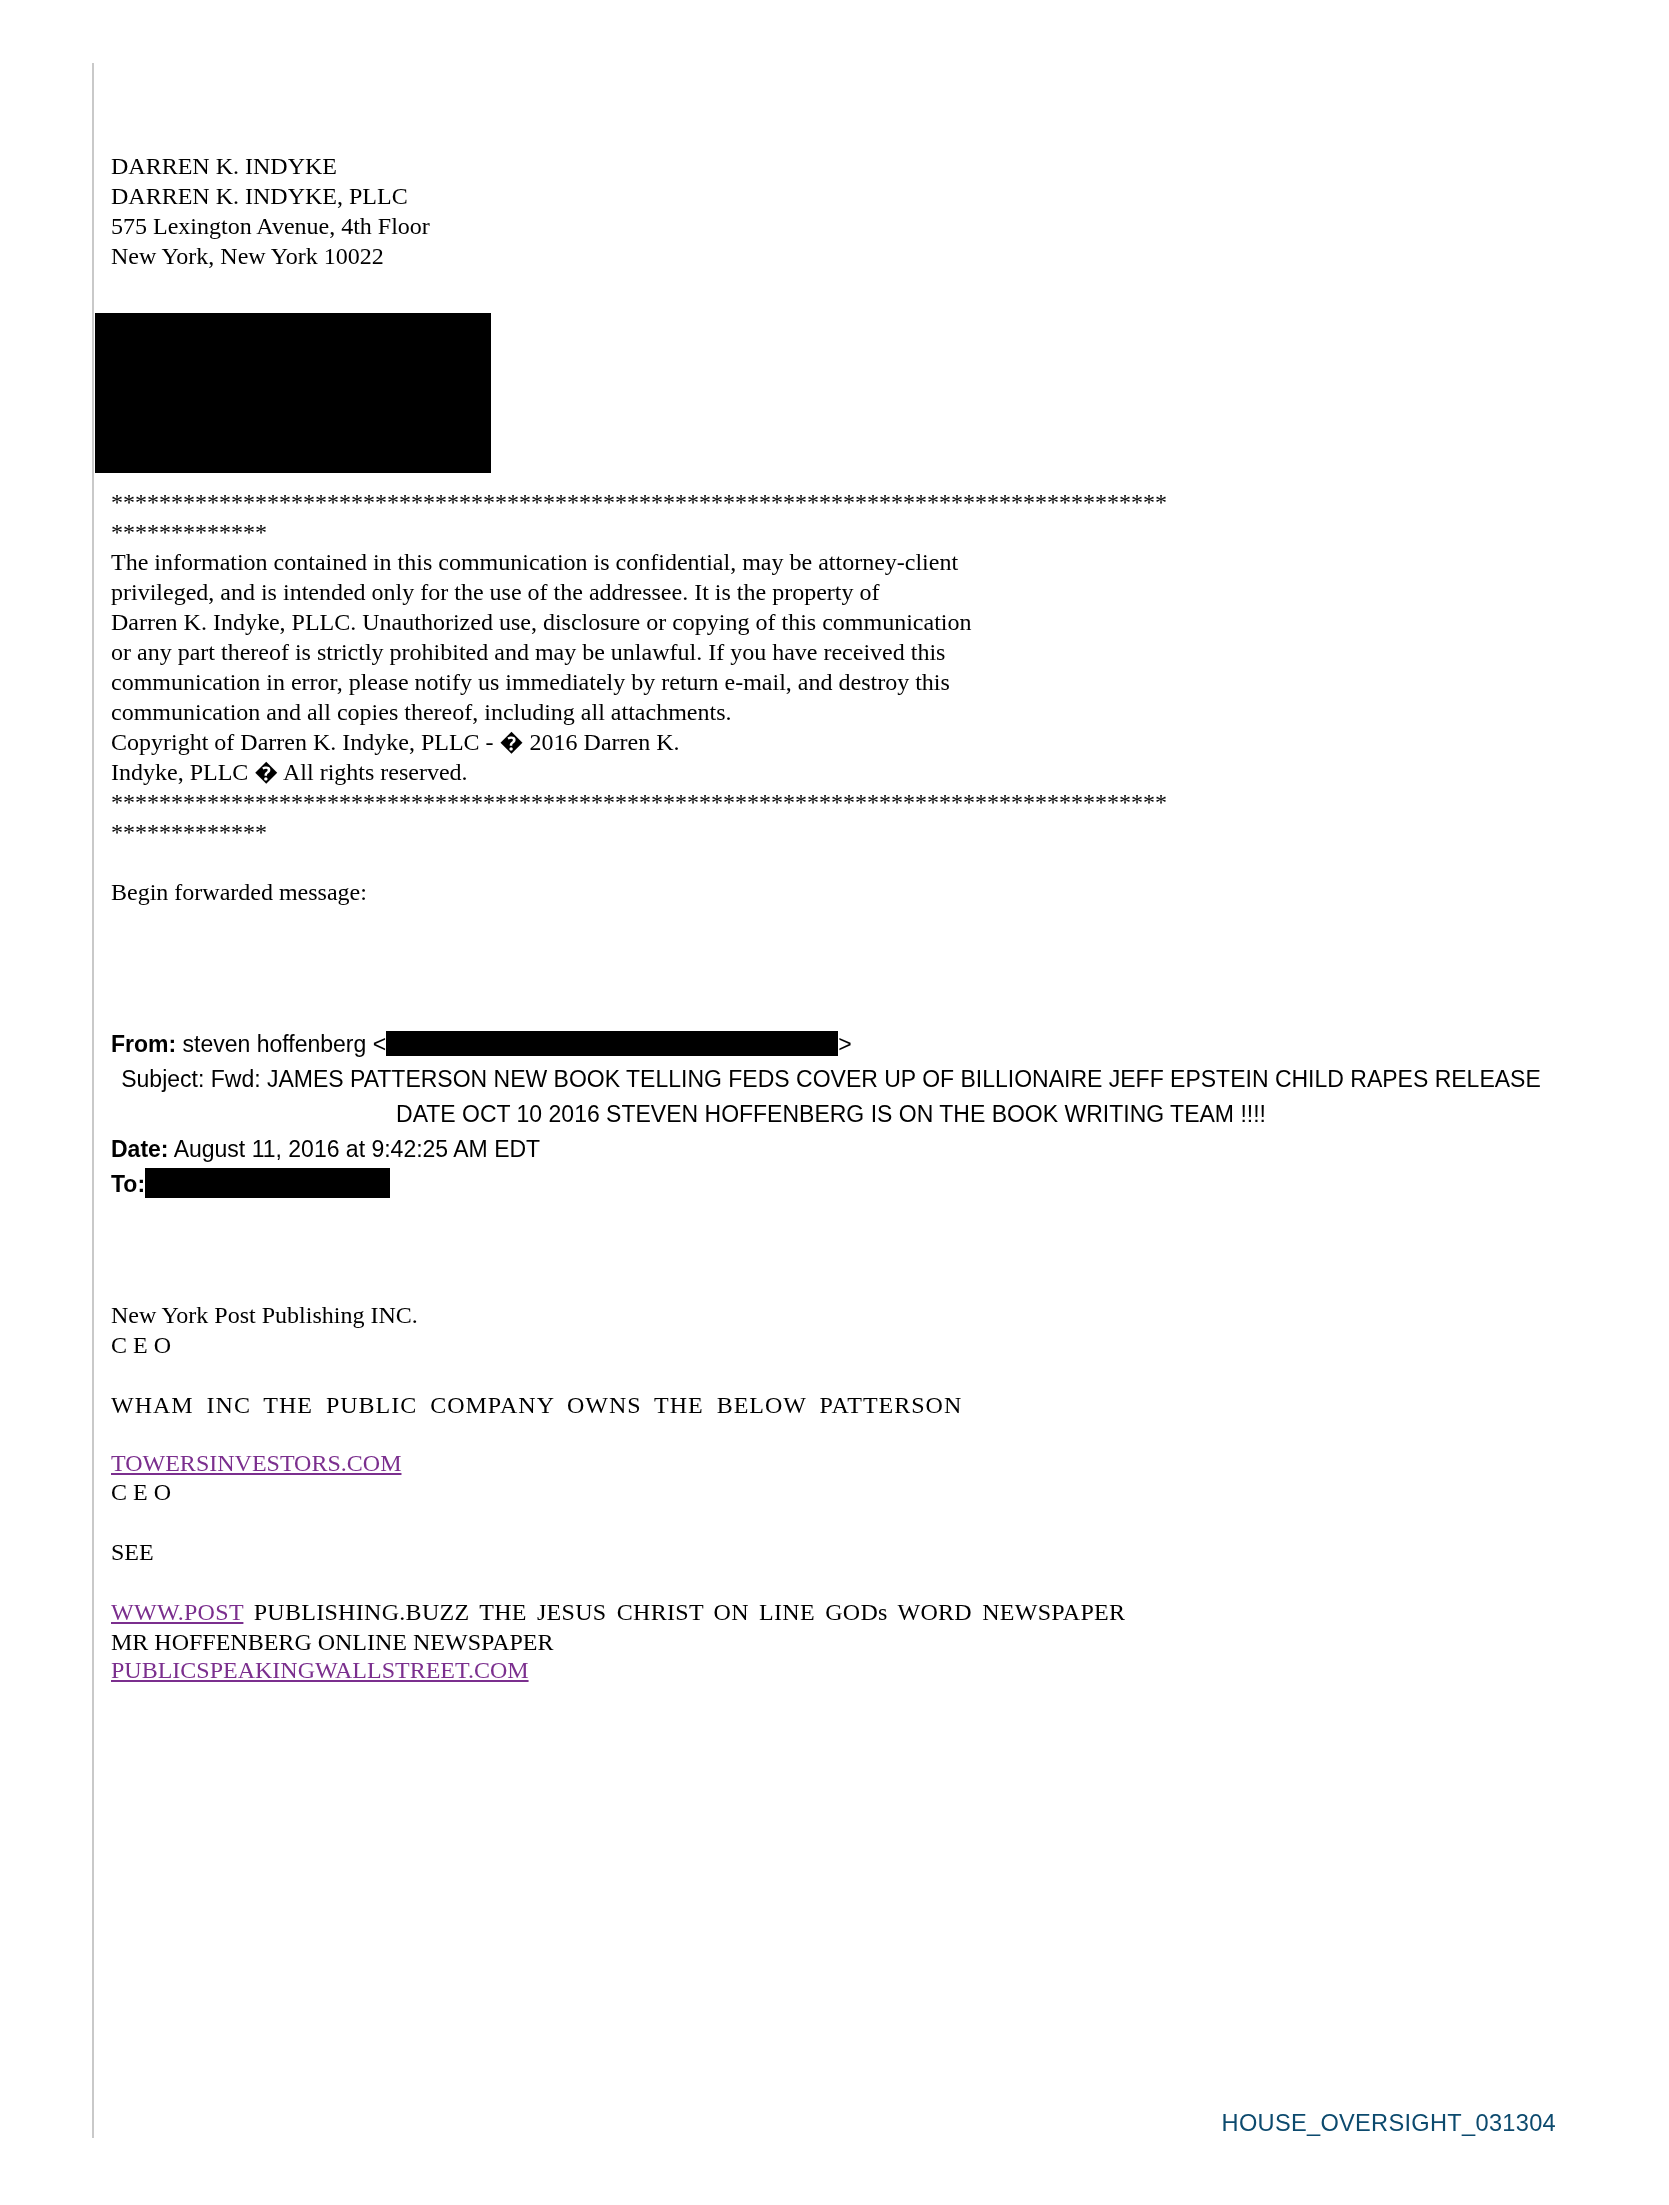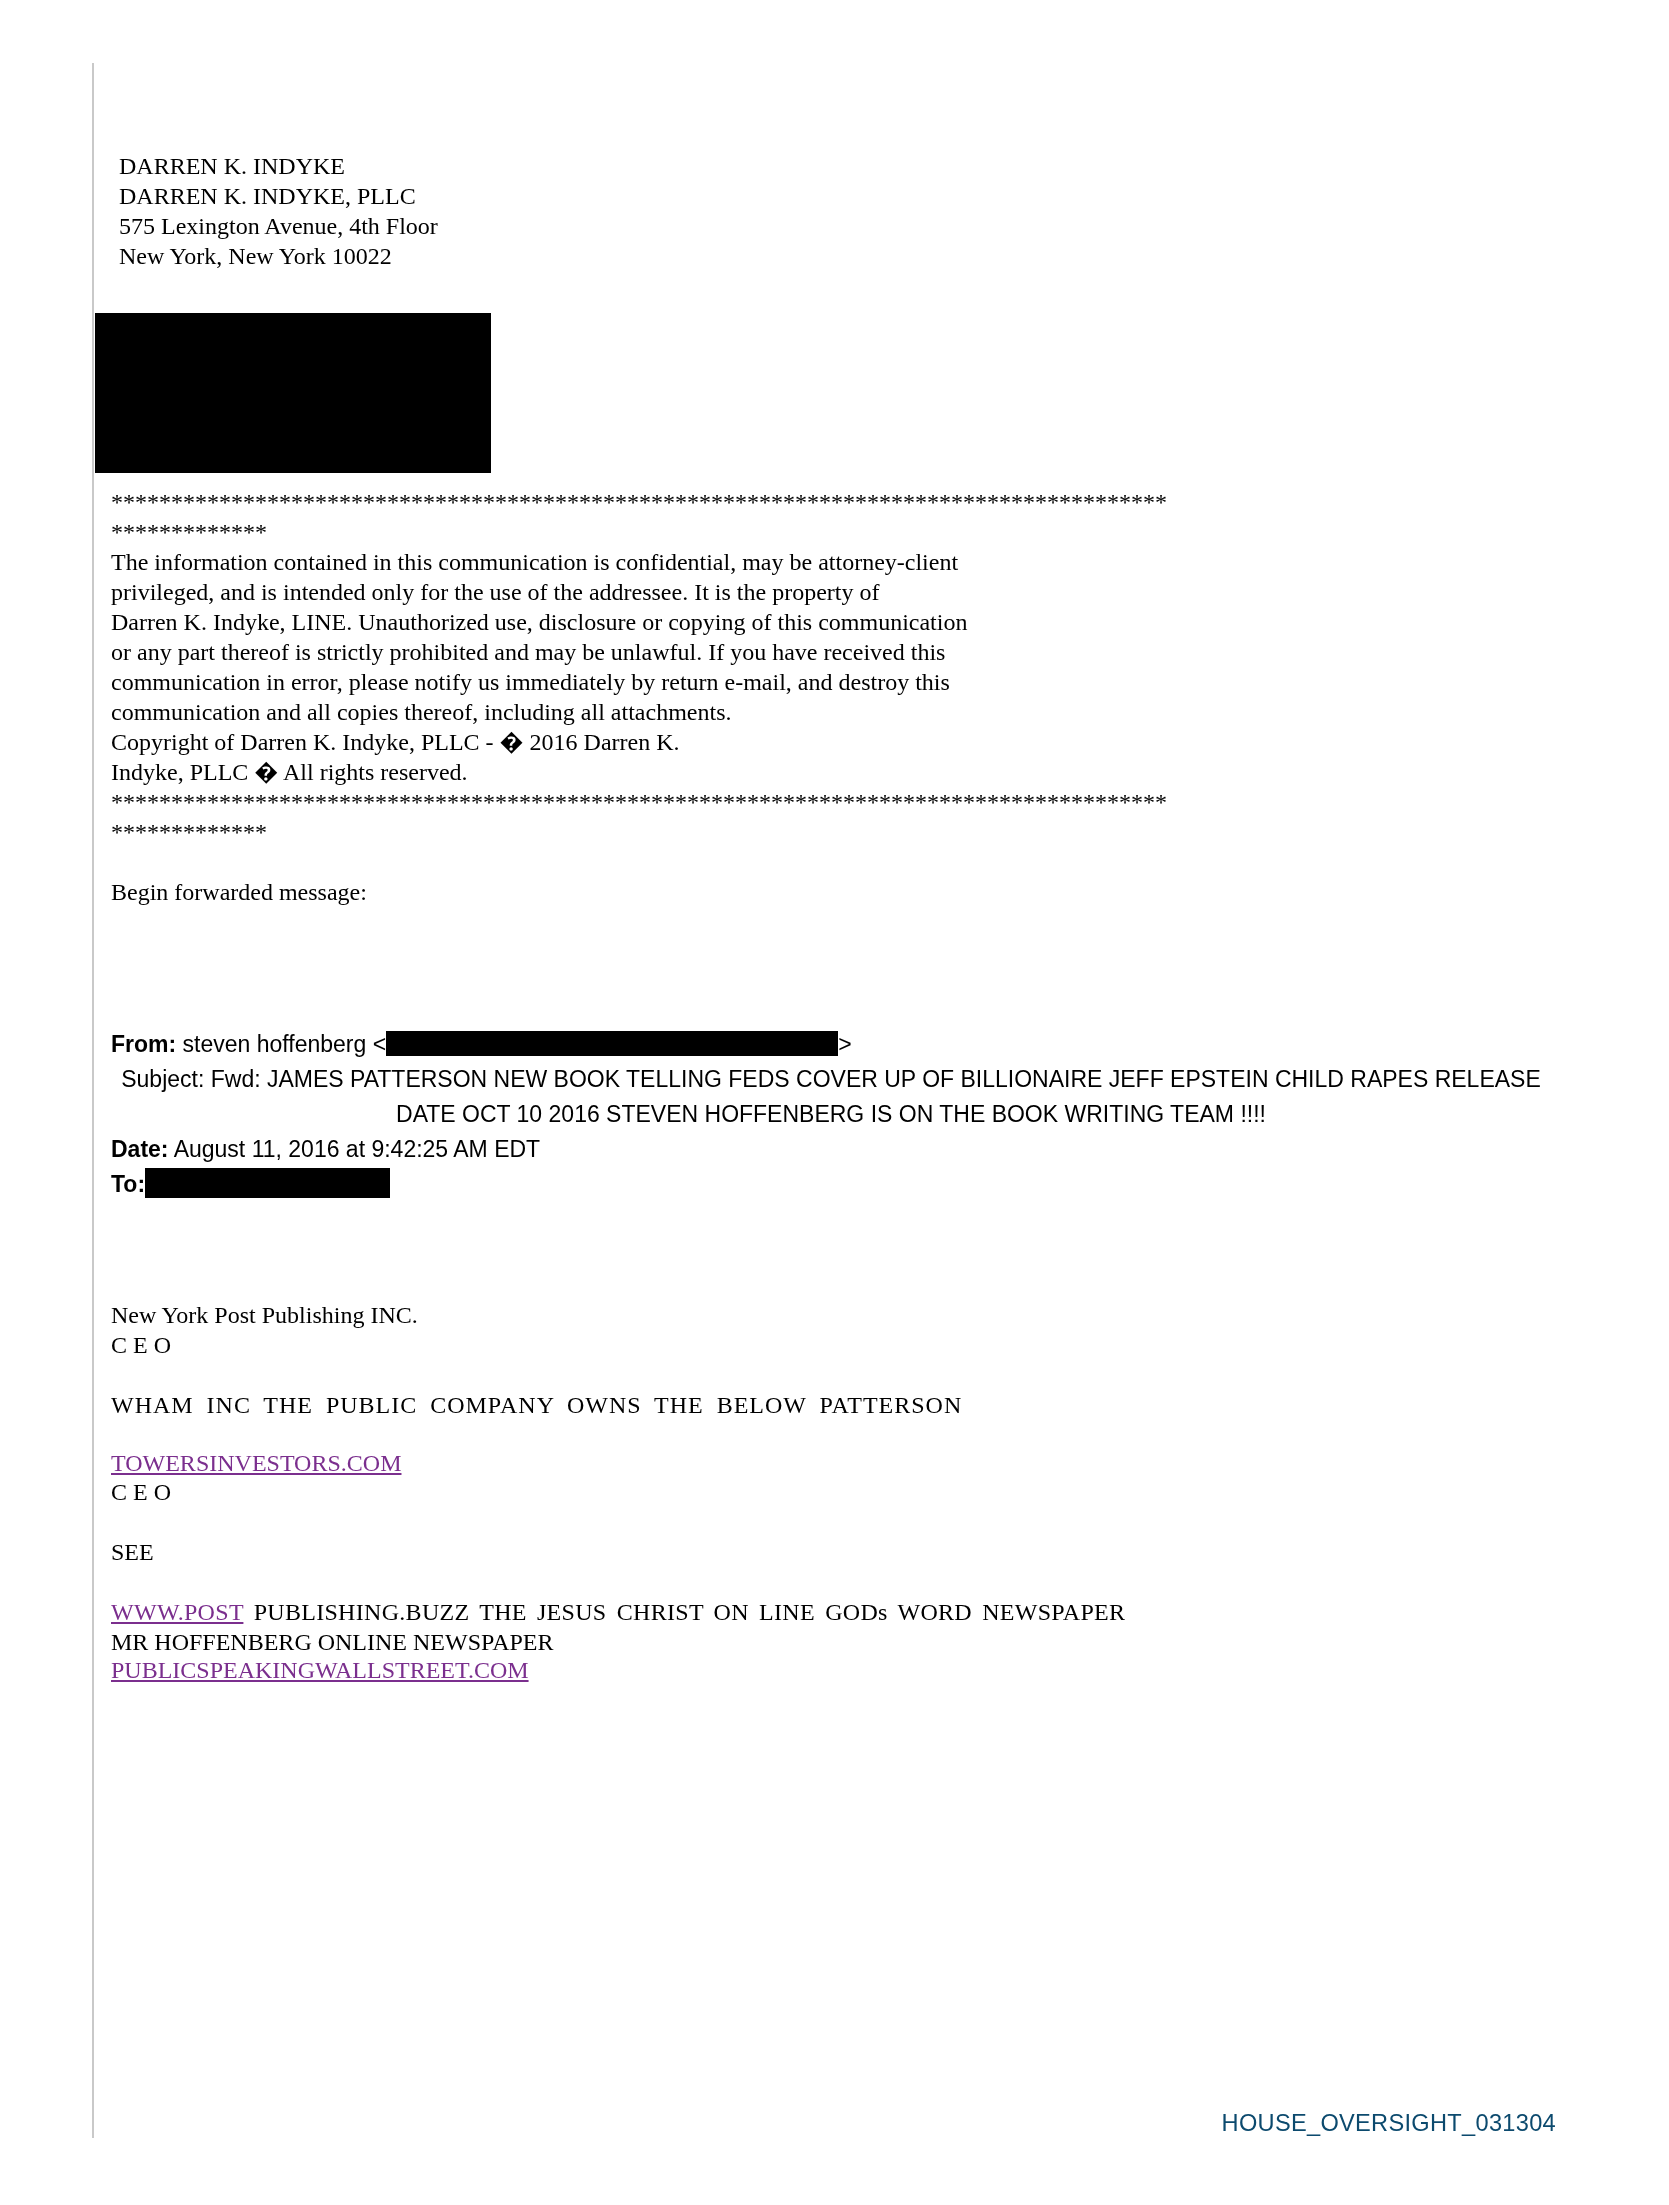--- a/index.html
+++ b/index.html
@@ -34,21 +34,20 @@
     top: 151px;
     width: 1440px;
   }
   .serif {
     font-family: "Liberation Serif", serif;
     font-size: 24px;
     line-height: 30px;
   }
   .addr-line {
     white-space: pre;
-    margin-left: 8px;
   }
   .redact-block-1 {
     position: absolute;
     left: 95px;
     top: 313px;
     width: 396px;
     height: 160px;
     background: #000000;
   }
   .stars {
@@ -149,21 +148,21 @@
     </div>
 
     <div style="height:216px"></div>
 
     <div class="stars">****************************************************************************************</div>
     <div class="stars">*************</div>
 
     <div class="para">
       <div>The information contained in this communication is confidential, may be attorney-client</div>
       <div>privileged, and is intended only for the use of the addressee. It is the property of</div>
-      <div>Darren K. Indyke, LINE.  Unauthorized use, disclosure or copying of this communication</div>
+      <div>Darren K. Indyke, PLLC.  Unauthorized use, disclosure or copying of this communication</div>
       <div>or any part thereof is strictly prohibited and may be unlawful. If you have received this</div>
       <div>communication in error, please notify us immediately by return e-mail, and destroy this</div>
       <div>communication and all copies thereof, including all attachments.</div>
       <div>Copyright of Darren K. Indyke, PLLC - � 2016 Darren K.</div>
       <div>Indyke, PLLC � All rights reserved.</div>
     </div>
 
     <div class="stars">****************************************************************************************</div>
     <div class="stars">*************</div>
 

